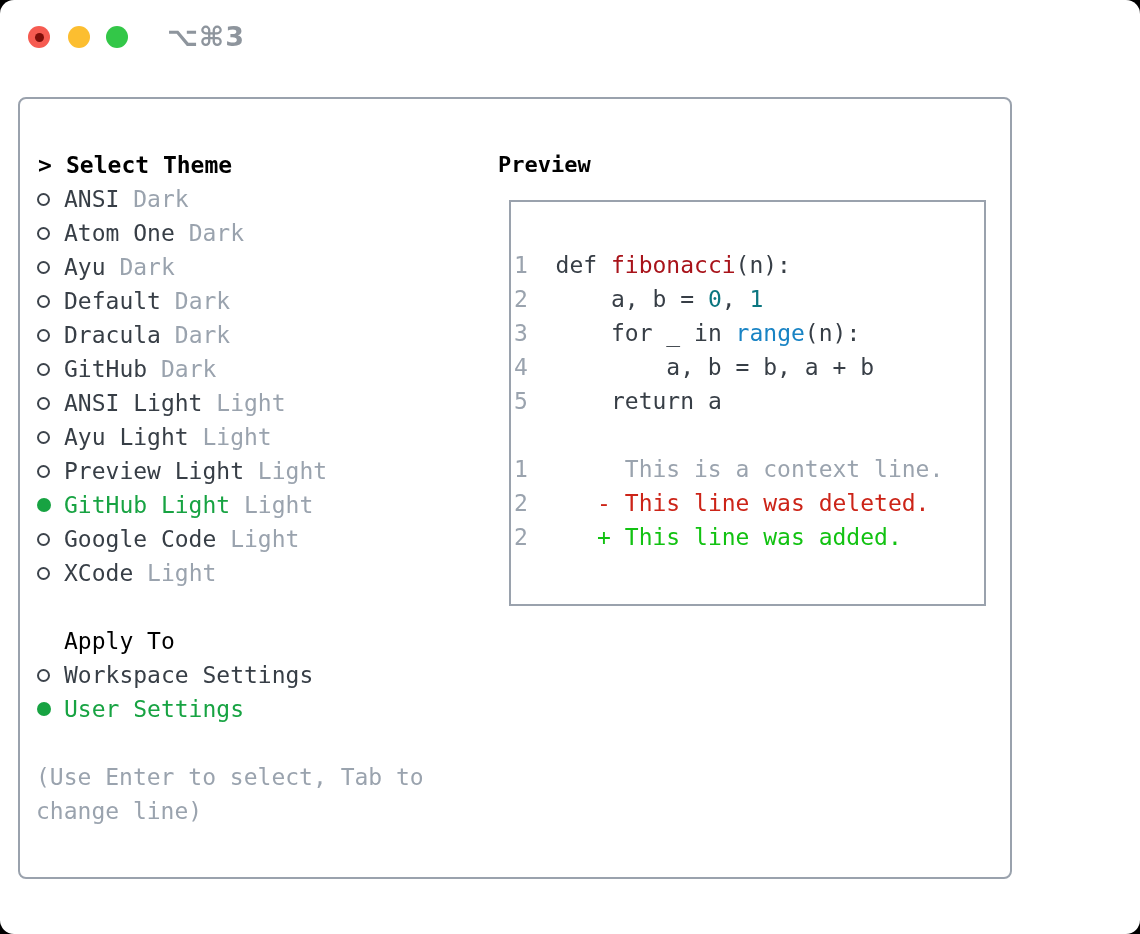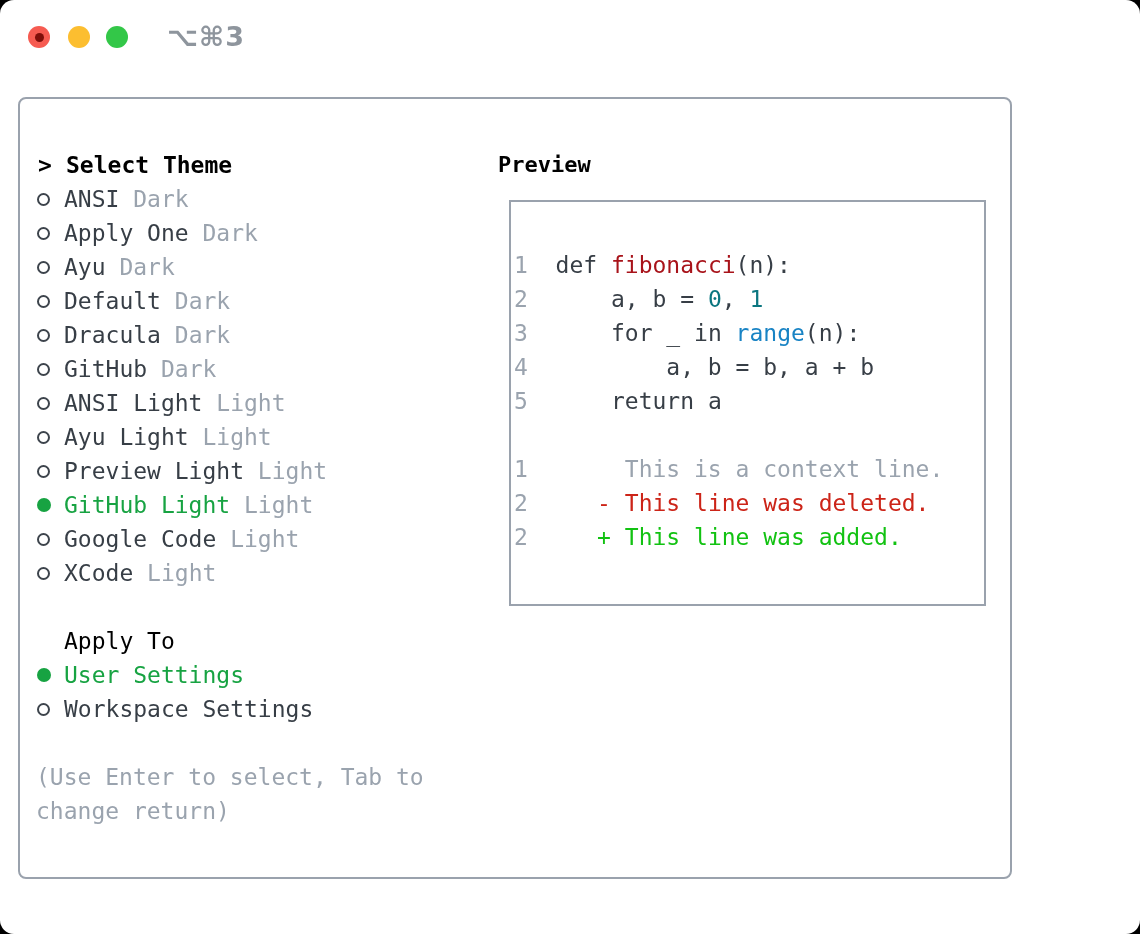--- a/index.html
+++ b/index.html
@@ -68,49 +68,49 @@
   <div class="panel">
 
     <div class="col-left">
       <div class="row">
         <span class="marker arrow">&gt;</span>
         <span class="h1">Select Theme</span>
       </div>
 
       <div>
           <div class="row"><span class="marker"><span class="dot"></span></span><span class="name">ANSI</span><span class="variant"> Dark</span></div>
-          <div class="row"><span class="marker"><span class="dot"></span></span><span class="name">Apply One</span><span class="variant"> Dark</span></div>
+          <div class="row"><span class="marker"><span class="dot"></span></span><span class="name">Atom One</span><span class="variant"> Dark</span></div>
           <div class="row"><span class="marker"><span class="dot"></span></span><span class="name">Ayu</span><span class="variant"> Dark</span></div>
           <div class="row"><span class="marker"><span class="dot"></span></span><span class="name">Default</span><span class="variant"> Dark</span></div>
           <div class="row"><span class="marker"><span class="dot"></span></span><span class="name">Dracula</span><span class="variant"> Dark</span></div>
           <div class="row"><span class="marker"><span class="dot"></span></span><span class="name">GitHub</span><span class="variant"> Dark</span></div>
           <div class="row"><span class="marker"><span class="dot"></span></span><span class="name">ANSI Light</span><span class="variant"> Light</span></div>
           <div class="row"><span class="marker"><span class="dot"></span></span><span class="name">Ayu Light</span><span class="variant"> Light</span></div>
           <div class="row"><span class="marker"><span class="dot"></span></span><span class="name">Preview Light</span><span class="variant"> Light</span></div>
           <div class="row"><span class="marker"><span class="dot sel"></span></span><span class="name sel-text">GitHub Light</span><span class="variant"> Light</span></div>
           <div class="row"><span class="marker"><span class="dot"></span></span><span class="name">Google Code</span><span class="variant"> Light</span></div>
           <div class="row"><span class="marker"><span class="dot"></span></span><span class="name">XCode</span><span class="variant"> Light</span></div>
         </div>
 
       <div class="row spacer"></div>
 
       <div class="row">
         <span class="marker"></span>
         <span class="h2">Apply To</span>
       </div>
 
       <div>
+          <div class="row"><span class="marker"><span class="dot"></span></span><span class="name">Workspace Settings</span></div>
           <div class="row"><span class="marker"><span class="dot sel"></span></span><span class="sel-text">User Settings</span></div>
-          <div class="row"><span class="marker"><span class="dot"></span></span><span class="name">Workspace Settings</span></div>
         </div>
 
       <div class="row spacer"></div>
 
       <div class="hint">(Use Enter to select, Tab to
-change return)</div>
+change line)</div>
     </div>
 
     <div class="preview-header">Preview</div>
 
     <div class="preview-box">
       <div>
           <div class="code-line"><span class="seg ln">1</span><span class="seg pl">  </span><span class="seg kw">def </span><span class="seg fn">fibonacci</span><span class="seg pl">(n):</span></div>
           <div class="code-line"><span class="seg ln">2</span><span class="seg pl">      a, b = </span><span class="seg num">0</span><span class="seg pl">, </span><span class="seg num">1</span></div>
           <div class="code-line"><span class="seg ln">3</span><span class="seg pl">      </span><span class="seg kw">for</span><span class="seg pl"> _ </span><span class="seg kw">in</span><span class="seg pl"> </span><span class="seg bi">range</span><span class="seg pl">(n):</span></div>
           <div class="code-line"><span class="seg ln">4</span><span class="seg pl">          a, b = b, a + b</span></div>

